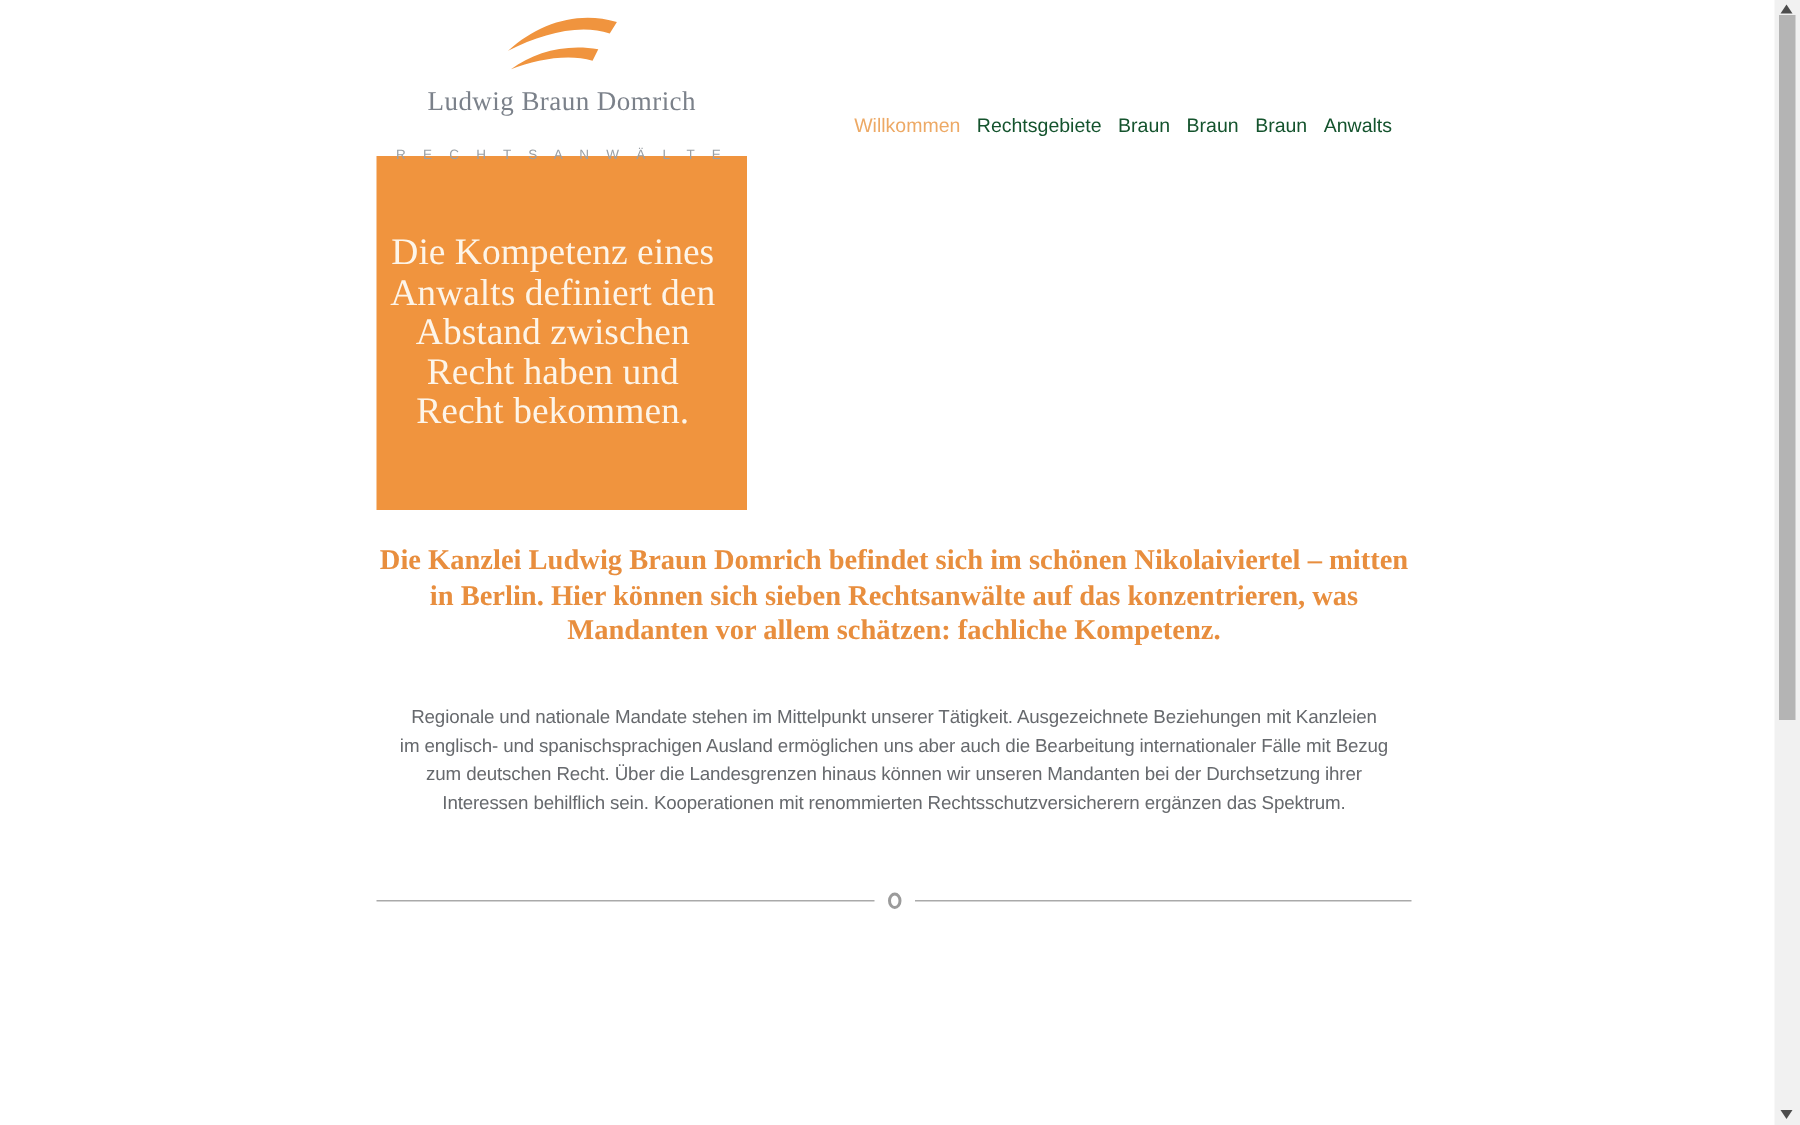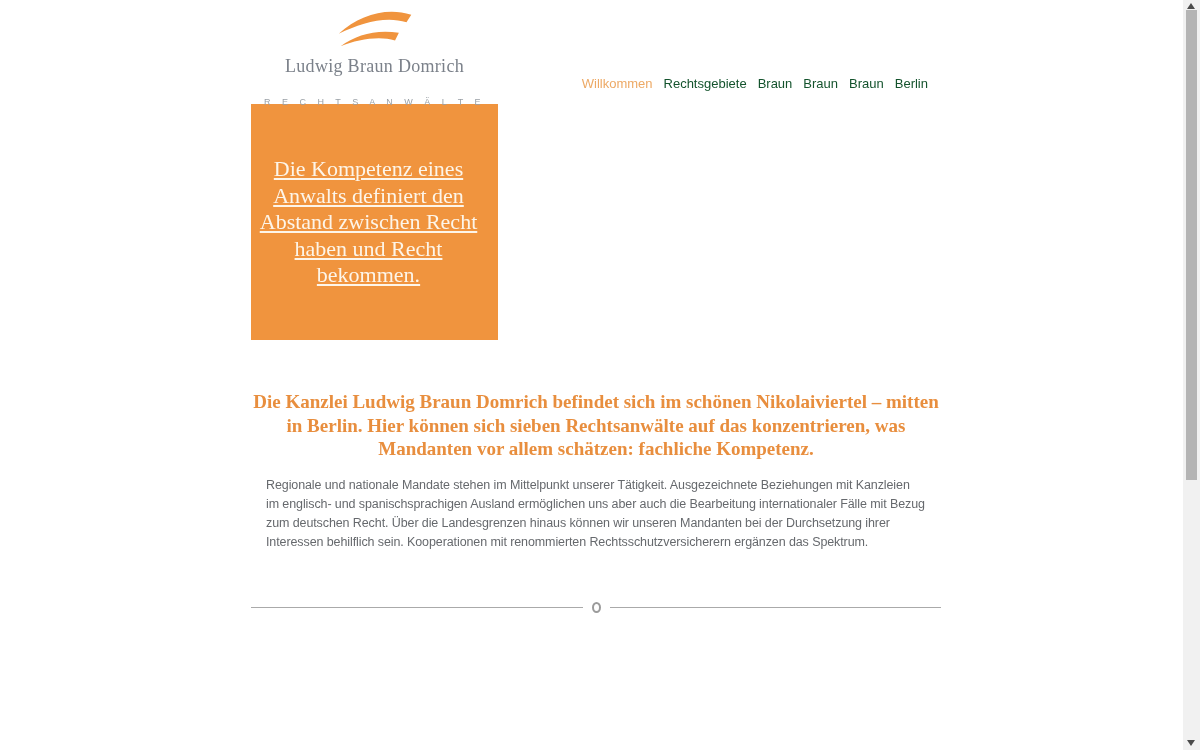--- a/index.html
+++ b/index.html
@@ -59,43 +59,43 @@
   .nav a.active { color: #eda965; }
 
   
   .quote-box {
     width: 247px;
     height: 236px;
     background: #f0943e;
   }
   .quote-text {
     font-family: "Liberation Serif", serif;
-    font-size: 22px;
+    font-size: 25px;
     line-height: 26.5px;
     color: #fdf5e9;
     text-align: center;
     padding: 52px 18px 0 6px;
-    text-decoration: underline;
   }
 
   
   .intro-heading {
-    margin-top: 50px;
+    margin-top: 22px;
     font-family: "Liberation Serif", serif;
     font-size: 19px;
     line-height: 23.5px;
     color: #e88e3e;
     text-align: center;
   }
   .intro-body {
-    margin: 15px auto 0 auto;
+    margin: 36px auto 0 auto;
     width: 660px;
     font-size: 12.5px;
     line-height: 19px;
     color: #66696d;
+    text-align: center;
     letter-spacing: -0.1px;
   }
 
   
   .divider {
     margin-top: 50px;
     display: flex;
     align-items: center;
   }
   .divider .line {
@@ -150,21 +150,21 @@
       <div class="logo-title">Ludwig Braun Domrich</div>
       <div class="logo-tagline">R E C H T S A N W Ä L T E</div>
     </div>
 
     <nav class="nav">
       <a class="active">Willkommen</a>
       <a>Rechtsgebiete</a>
       <a>Braun</a>
       <a>Braun</a>
       <a>Braun</a>
-      <a>Berlin</a>
+      <a>Anwalts</a>
     </nav>
   </header>
 
   <section class="quote-box">
     <p class="quote-text">Die Kompetenz eines Anwalts definiert den Abstand zwischen Recht haben und Recht bekommen.</p>
   </section>
 
   <h2 class="intro-heading">Die Kanzlei Ludwig Braun Domrich befindet sich im schönen Nikolaiviertel – mitten in Berlin. Hier können sich sieben Rechtsanwälte auf das konzentrieren, was Mandanten vor allem schätzen: fachliche Kompetenz.</h2>
 
   <p class="intro-body">Regionale und nationale Mandate stehen im Mittelpunkt unserer Tätigkeit. Ausgezeichnete Beziehungen mit Kanzleien im englisch- und spanischsprachigen Ausland ermöglichen uns aber auch die Bearbeitung internationaler Fälle mit Bezug zum deutschen Recht. Über die Landesgrenzen hinaus können wir unseren Mandanten bei der Durchsetzung ihrer Interessen behilflich sein. Kooperationen mit renommierten Rechtsschutzversicherern ergänzen das Spektrum.</p>

